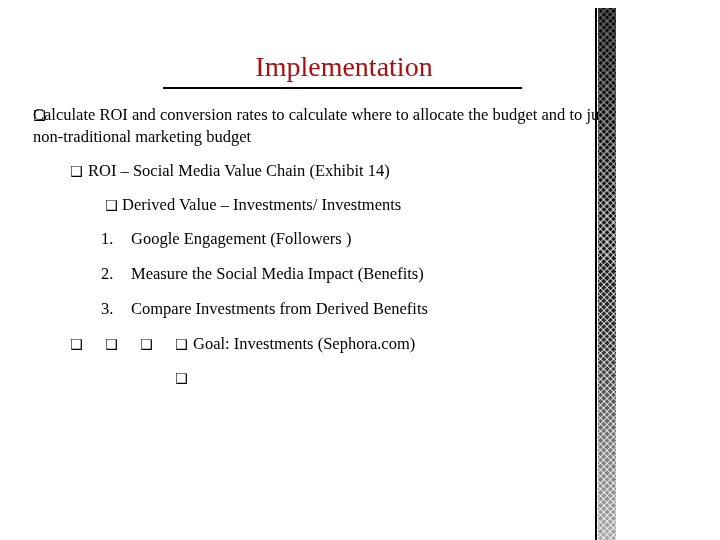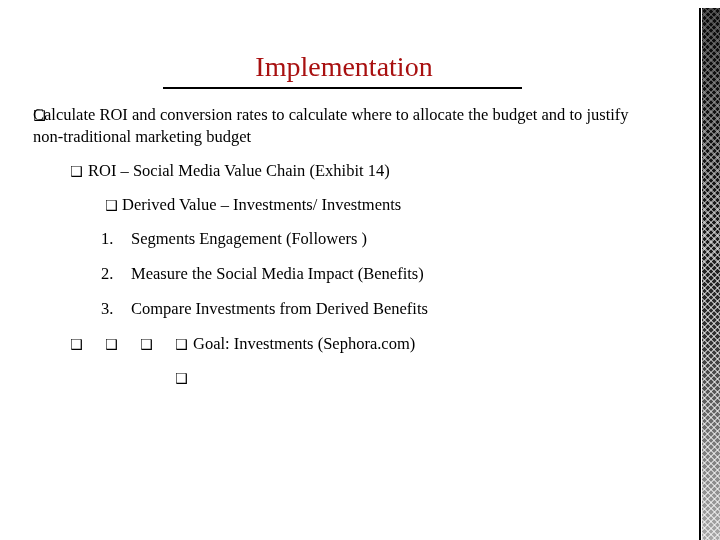--- a/index.html
+++ b/index.html
@@ -7,21 +7,21 @@
     margin: 0;
     padding: 0;
     background: #ffffff;
   }
   body {
     font-family: "Liberation Serif", "DejaVu Serif", serif;
   }
 
   #slide {
     position: relative;
-    width: 720px;
+    width: 616px;
     height: 540px;
     background: #ffffff;
     overflow: hidden;
   }
 
   
   #title-block {
     position: absolute;
     left: 0;
     top: 52px;
@@ -160,21 +160,21 @@
       <div class="bullet-row lvl2 gap-sm" style="color: rgb(0, 0, 0);">
         <span class="marker">❑</span>
         <span class="bullet-text">ROI – Social Media Value Chain (Exhibit 14)</span>
       </div>
       <div class="bullet-row lvl3 gap-sm" style="color: rgb(0, 0, 0);">
         <span class="marker">❑</span>
         <span class="bullet-text">Derived Value – Investments/ Investments</span>
       </div>
       <div class="bullet-row lvl3n gap-md" style="color: rgb(0, 0, 0);">
         <span class="marker num">1.</span>
-        <span class="bullet-text">Segments Engagement (Followers )</span>
+        <span class="bullet-text">Google Engagement (Followers )</span>
       </div>
       <div class="bullet-row lvl3n gap-md" style="color: rgb(0, 0, 0);">
         <span class="marker num">2.</span>
         <span class="bullet-text">Measure the Social Media Impact (Benefits)</span>
       </div>
       <div class="bullet-row lvl3n gap-md" style="color: rgb(0, 0, 0);">
         <span class="marker num">3.</span>
         <span class="bullet-text">Compare Investments from Derived Benefits</span>
       </div>
       <div class="bullet-row lvl2 gap-sm" style="color: rgb(0, 0, 0);">

